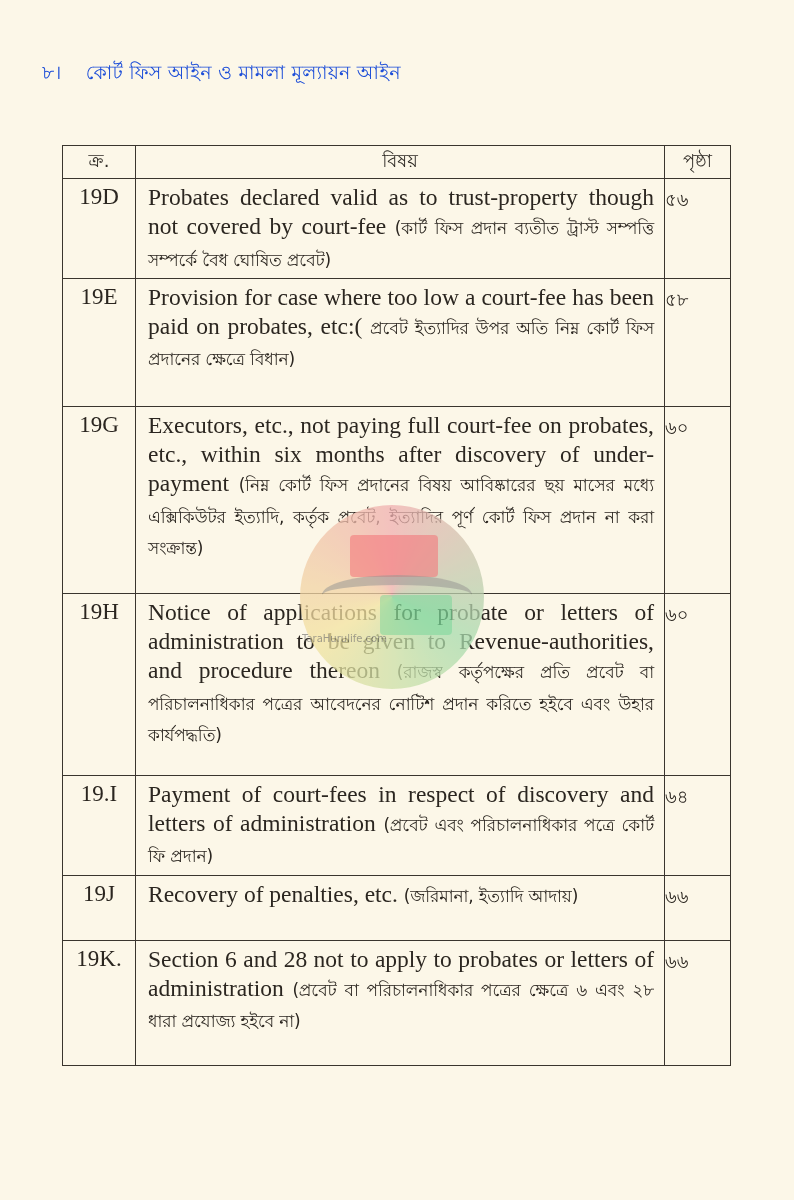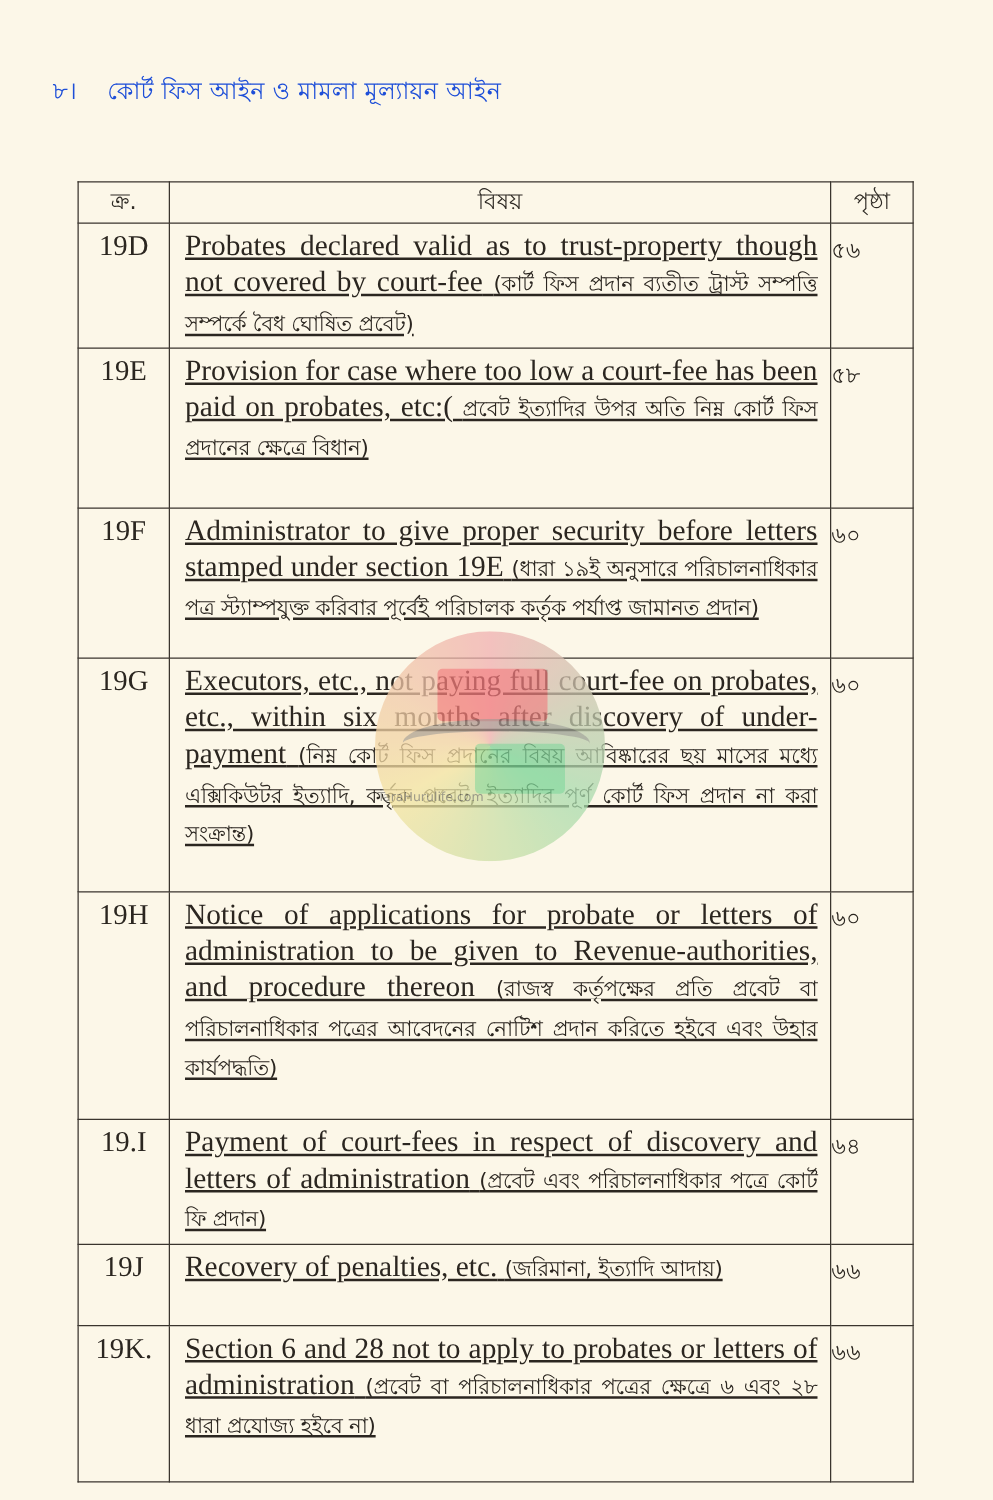--- a/index.html
+++ b/index.html
@@ -57,21 +57,20 @@
       font-size: 23px;
       padding-top: 4px !important;
       line-height: 28px;
     }
     td.sub {
       padding: 4px 10px 3px 12px !important;
       font-size: 23.5px;
       line-height: 29.3px;
       text-align: justify;
       text-align-last: left;
-      text-decoration: underline;
     }
     td.sub .bn {
       font-family: "DejaVu Sans", "Liberation Sans", sans-serif;
       font-size: 17px;
       letter-spacing: -0.2px;
     }
     td.pg {
       font-family: Liberation Mono, monospace;
       font-size: 18px;
       padding-top: 7px !important;
@@ -145,25 +144,20 @@
     <tr style="height:89px">
       <td class="no">19D</td>
       <td class="sub"><span>Probates declared valid as to trust-property though not covered by court-fee</span> <span class="bn">(কার্ট ফিস প্রদান ব্যতীত ট্রাস্ট সম্পত্তি সম্পর্কে বৈধ ঘোষিত প্রবেট)</span></td>
       <td class="pg">৫৬</td>
     </tr>
     <tr style="height:128px">
       <td class="no">19E</td>
       <td class="sub"><span>Provision for case where too low a court-fee has been paid on probates, etc:(</span> <span class="bn">প্রবেট ইত্যাদির উপর অতি নিম্ন কোর্ট ফিস প্রদানের ক্ষেত্রে বিধান)</span></td>
       <td class="pg">৫৮</td>
     </tr>
-    <tr style="height:120px">
-      <td class="no">19F</td>
-      <td class="sub"><span>Administrator to give proper security before letters stamped under section 19E</span> <span class="bn">(ধারা ১৯ই অনুসারে পরিচালনাধিকার পত্র স্ট্যাম্পযুক্ত করিবার পূর্বেই পরিচালক কর্তৃক পর্যাপ্ত জামানত প্রদান)</span></td>
-      <td class="pg">৬০</td>
-    </tr>
     <tr style="height:187px">
       <td class="no">19G</td>
       <td class="sub"><span>Executors, etc., not paying full court-fee on probates, etc., within six months after discovery of under-payment</span> <span class="bn">(নিম্ন কোর্ট ফিস প্রদানের বিষয় আবিষ্কারের ছয় মাসের মধ্যে এক্সিকিউটর ইত্যাদি, কর্তৃক প্রবেট, ইত্যাদির পূর্ণ কোর্ট ফিস প্রদান না করা সংক্রান্ত)</span></td>
       <td class="pg">৬০</td>
     </tr>
     <tr style="height:182px">
       <td class="no">19H</td>
       <td class="sub"><span>Notice of applications for probate or letters of administration to be given to Revenue-authorities, and procedure thereon</span> <span class="bn">(রাজস্ব কর্তৃপক্ষের প্রতি প্রবেট বা পরিচালনাধিকার পত্রের আবেদনের নোটিশ প্রদান করিতে হইবে এবং উহার কার্যপদ্ধতি)</span></td>
       <td class="pg">৬০</td>
     </tr>

